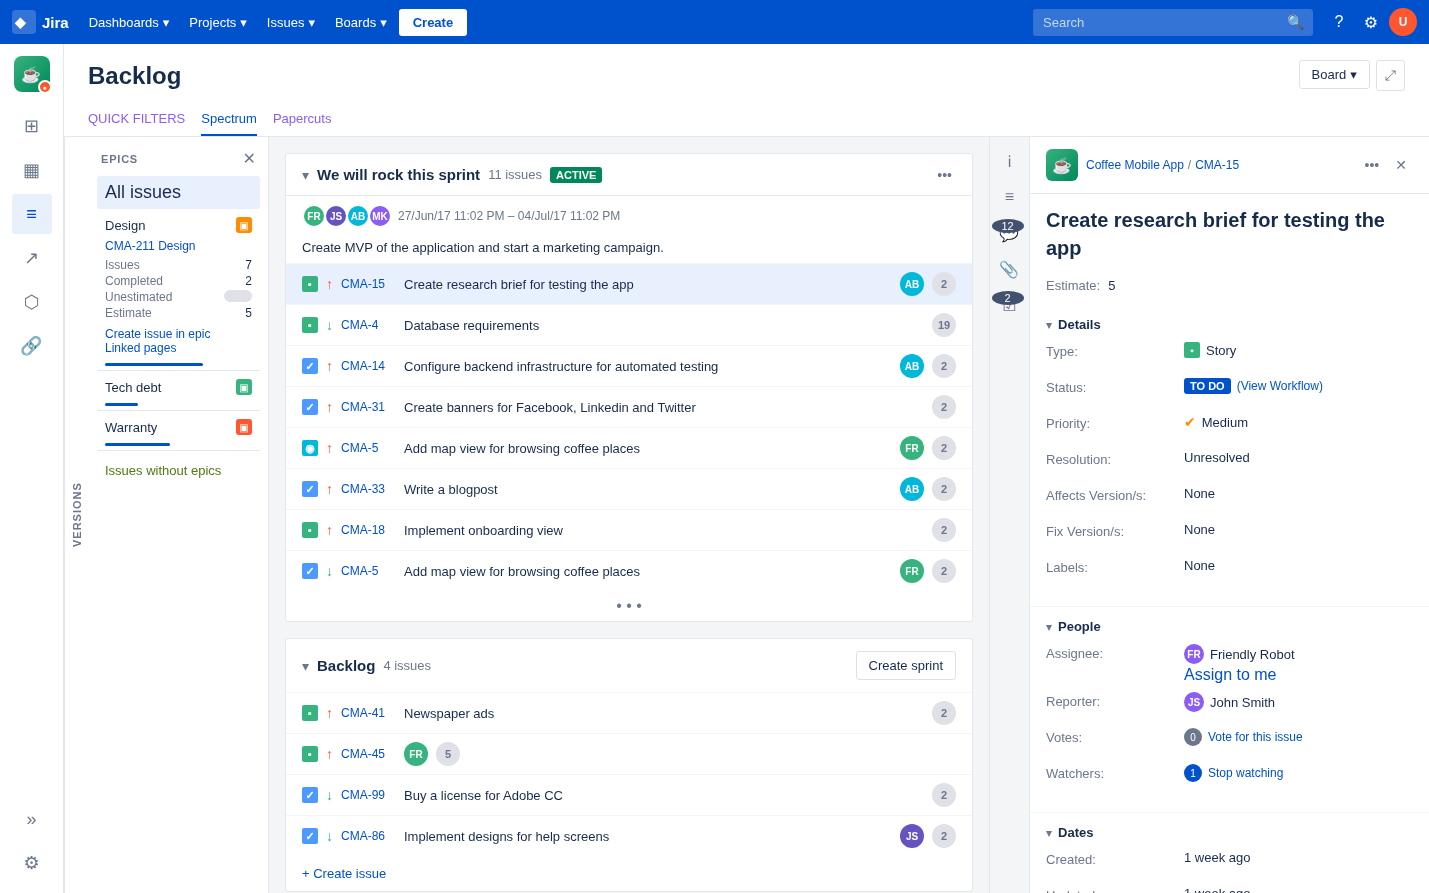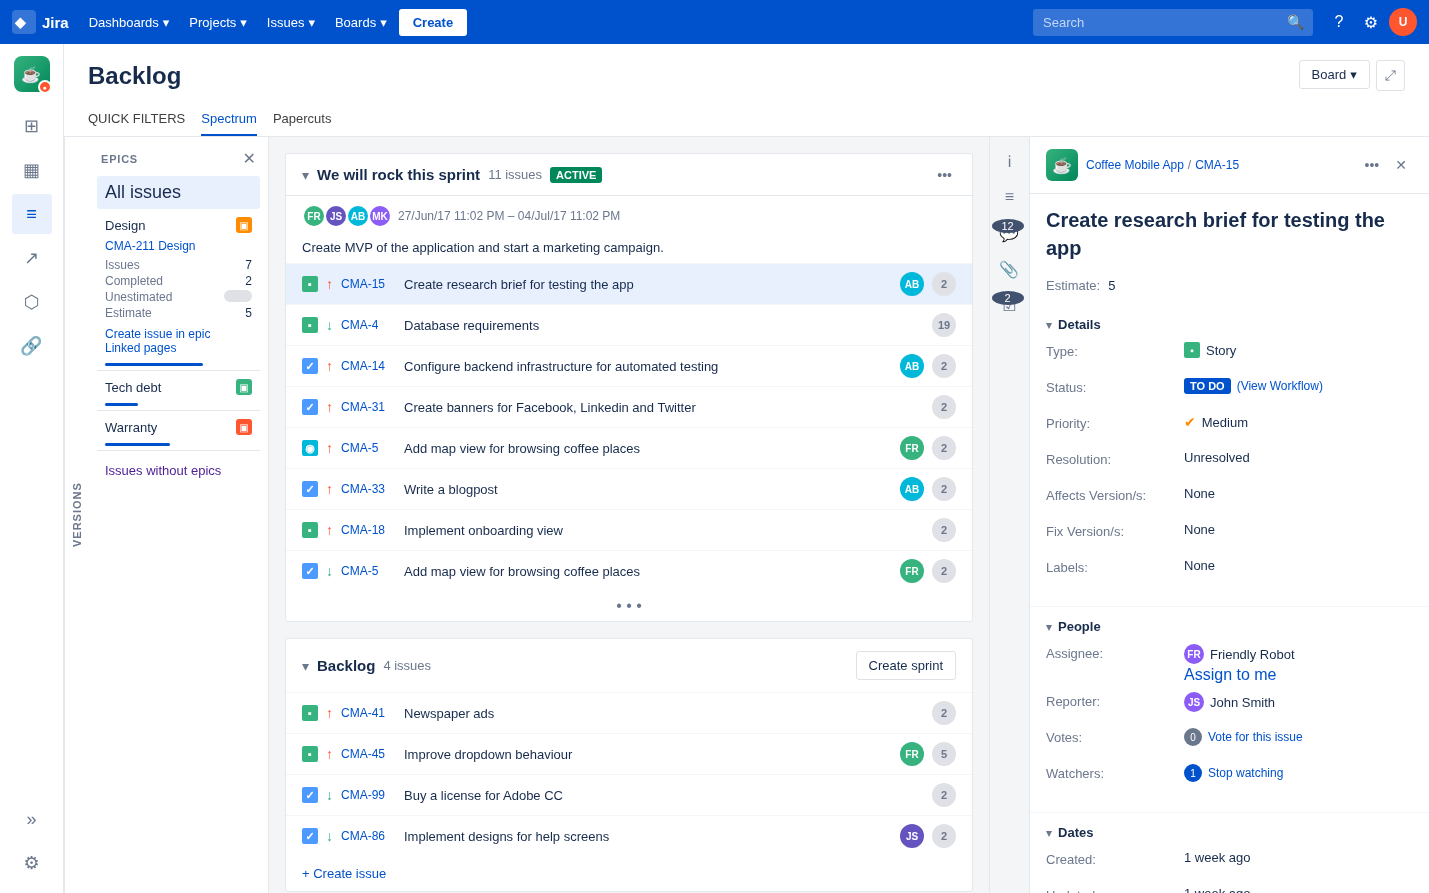--- a/index.html
+++ b/index.html
@@ -28,21 +28,21 @@
     .main-container { margin-top: 44px; margin-left: 64px; display: flex; height: calc(100vh - 44px); overflow: hidden; }
 
     
     .page-content { flex: 1; overflow: auto; display: flex; flex-direction: column; }
     .page-header { background: #fff; padding: 16px 24px 0 24px; border-bottom: 1px solid #e4e7eb; }
     .page-title-row { display: flex; align-items: center; justify-content: space-between; margin-bottom: 12px; }
     .page-title { font-size: 24px; font-weight: 600; color: #172b4d; }
     .board-button { display: flex; align-items: center; gap: 4px; border: 1px solid #dfe1e6; border-radius: 3px; padding: 6px 12px; background: #fff; cursor: pointer; font-size: 13px; color: #172b4d; }
     .expand-button { border: 1px solid #dfe1e6; border-radius: 3px; padding: 6px 8px; background: #fff; cursor: pointer; font-size: 14px; color: #6b778c; }
     .quick-filters { display: flex; gap: 16px; }
-    .quick-filter-item { padding: 8px 0; border-bottom: 2px solid transparent; cursor: pointer; font-size: 13px; color: #404040; }
+    .quick-filter-item { padding: 8px 0; border-bottom: 2px solid transparent; cursor: pointer; font-size: 13px; color: #8b5cf6; }
     .quick-filter-item.active { color: #0052cc; border-bottom-color: #0052cc; }
 
     
     .versions-tab { writing-mode: vertical-rl; text-orientation: mixed; transform: rotate(180deg); background: #fff; border-right: 1px solid #e4e7eb; padding: 12px 6px; font-size: 11px; font-weight: 600; color: #6b778c; letter-spacing: 1px; text-transform: uppercase; cursor: pointer; min-height: 80px; display: flex; align-items: center; justify-content: center; }
 
     
     .board-body { display: flex; flex: 1; overflow: hidden; }
     .board-main { flex: 1; overflow: auto; padding: 16px; background: #f4f5f7; }
 
     
@@ -56,21 +56,21 @@
     .epic-name-text { font-size: 13px; font-weight: 500; color: #172b4d; }
     .epic-badge { width: 16px; height: 16px; border-radius: 3px; display: flex; align-items: center; justify-content: center; font-size: 10px; color: #fff; flex-shrink: 0; }
     .epic-sub { padding: 2px 8px; font-size: 12px; color: #0052cc; cursor: pointer; }
     .epic-stats { padding: 2px 8px; }
     .epic-stat-row { display: flex; justify-content: space-between; font-size: 12px; color: #6b778c; padding: 1px 0; }
     .epic-stat-num { color: #172b4d; }
     .epic-actions { padding: 4px 8px; }
     .epic-link { font-size: 12px; color: #0052cc; cursor: pointer; display: block; }
     .epic-progress { height: 3px; background: #0052cc; border-radius: 2px; margin: 4px 8px 4px 8px; }
     .epic-separator { height: 1px; background: #e4e7eb; margin: 4px 0; }
-    .epic-without { padding: 8px 8px; font-size: 13px; color: #4c1d95; cursor: pointer; border-radius: 3px; }
+    .epic-without { padding: 8px 8px; font-size: 13px; color: #4d7c0f; cursor: pointer; border-radius: 3px; }
 
     
     .sprint-section { background: #fff; border-radius: 3px; margin-bottom: 16px; border: 1px solid #e4e7eb; }
     .sprint-header { display: flex; align-items: center; gap: 8px; padding: 12px 16px; border-bottom: 1px solid #e4e7eb; }
     .sprint-toggle { color: #6b778c; cursor: pointer; font-size: 14px; }
     .sprint-title { font-size: 15px; font-weight: 600; color: #172b4d; }
     .sprint-count { font-size: 13px; color: #6b778c; }
     .sprint-badge { background: #00875a; color: #fff; font-size: 11px; font-weight: 700; padding: 2px 6px; border-radius: 3px; }
     .sprint-dates { font-size: 12px; color: #6b778c; padding: 8px 16px; }
     .sprint-goal { font-size: 13px; color: #172b4d; padding: 4px 16px 8px 16px; }
@@ -396,21 +396,20 @@
               <span class="issue-priority priority-high">↑</span>
               <span class="issue-key">CMA-41</span>
               <span class="issue-summary">Newspaper ads</span>
               <span class="issue-points">2</span>
             </div>
 
             <div class="issue-row">
               <span class="issue-type-icon issue-type-story">▪</span>
               <span class="issue-priority priority-high">↑</span>
               <span class="issue-key">CMA-45</span>
-              <span class="issue-summary">Improve dropdown behaviour</span>
               <div class="issue-avatar av-green">FR</div>
               <span class="issue-points">5</span>
             </div>
 
             <div class="issue-row">
               <span class="issue-type-icon issue-type-task">✓</span>
               <span class="issue-priority priority-low">↓</span>
               <span class="issue-key">CMA-99</span>
               <span class="issue-summary">Buy a license for Adobe CC</span>
               <span class="issue-points">2</span>

